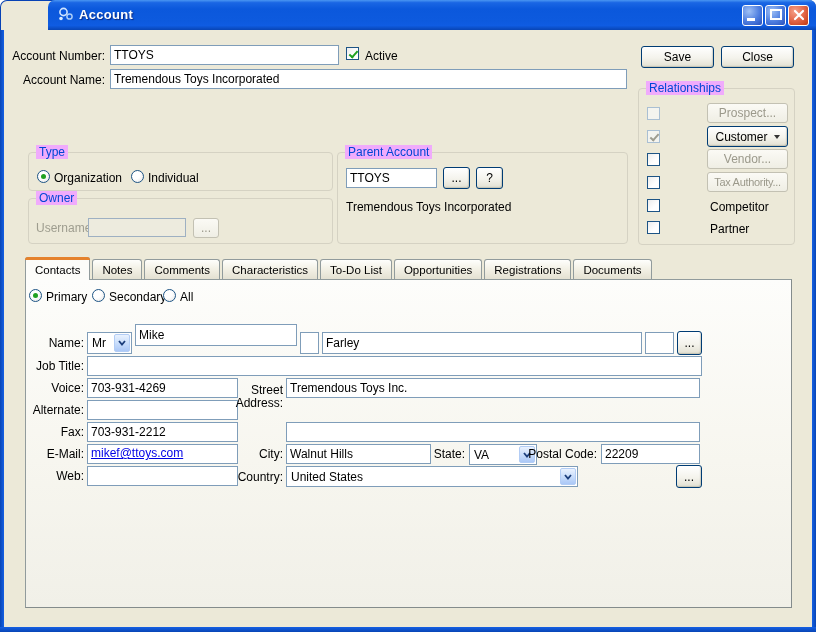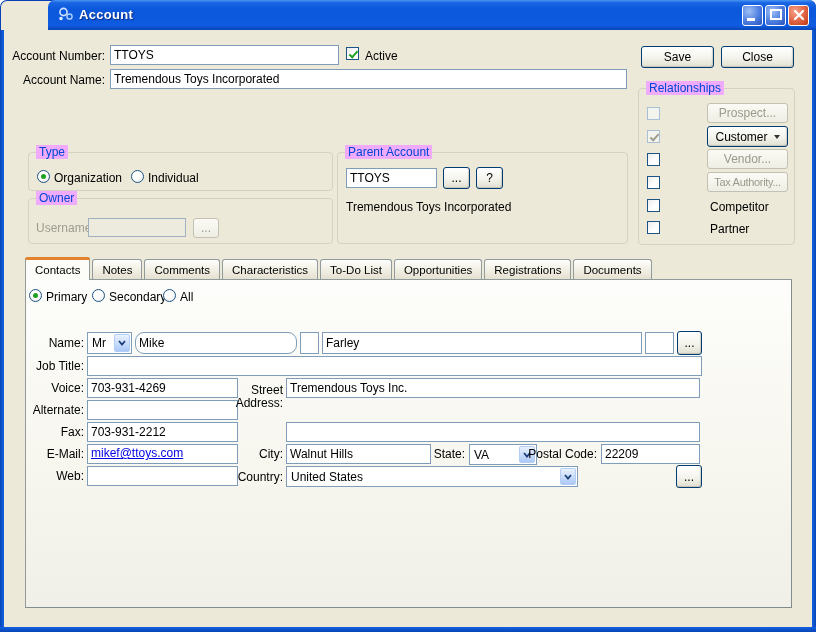--- a/index.html
+++ b/index.html
@@ -186,21 +186,21 @@
 
       <div class="lbl r" style="right:732px;top:336px">Name:</div>
       <div class="combo" style="left:87px;top:332px;width:45px;height:22px">
         <span class="val">Mr</span>
         <span class="arw">
             <svg width="8" height="6">
               <path d="M1 1 L4 4.5 L7 1" stroke="#1c3e7b" stroke-width="1.8" fill="none"></path>
             </svg>
           </span>
       </div>
-      <input class="txt" style="left: 135px; top: 332px; width: 162px; height: 22px; border-radius: 9px;" value="Mike">
+      <input class="txt" style="left: 135px; top: 324px; width: 162px; height: 22px;" value="Mike">
       <input class="txt" style="left: 300px; top: 332px; width: 19px; height: 22px;" value="">
       <input class="txt" style="left: 322px; top: 332px; width: 320px; height: 22px;" value="Farley">
       <input class="txt" style="left: 645px; top: 332px; width: 29px; height: 22px;" value="">
       <div class="btn" style="left:677px;top:331px;width:25px;height:24px">...</div>
 
       <div class="lbl r" style="right:732px;top:359px">Job Title:</div>
       <input class="txt" style="left: 87px; top: 356px; width: 615px; height: 20px;" value="">
 
       <div class="lbl r" style="right:732px;top:381px">Voice:</div>
       <input class="txt" style="left: 87px; top: 378px; width: 151px; height: 20px;" value="703-931-4269">

